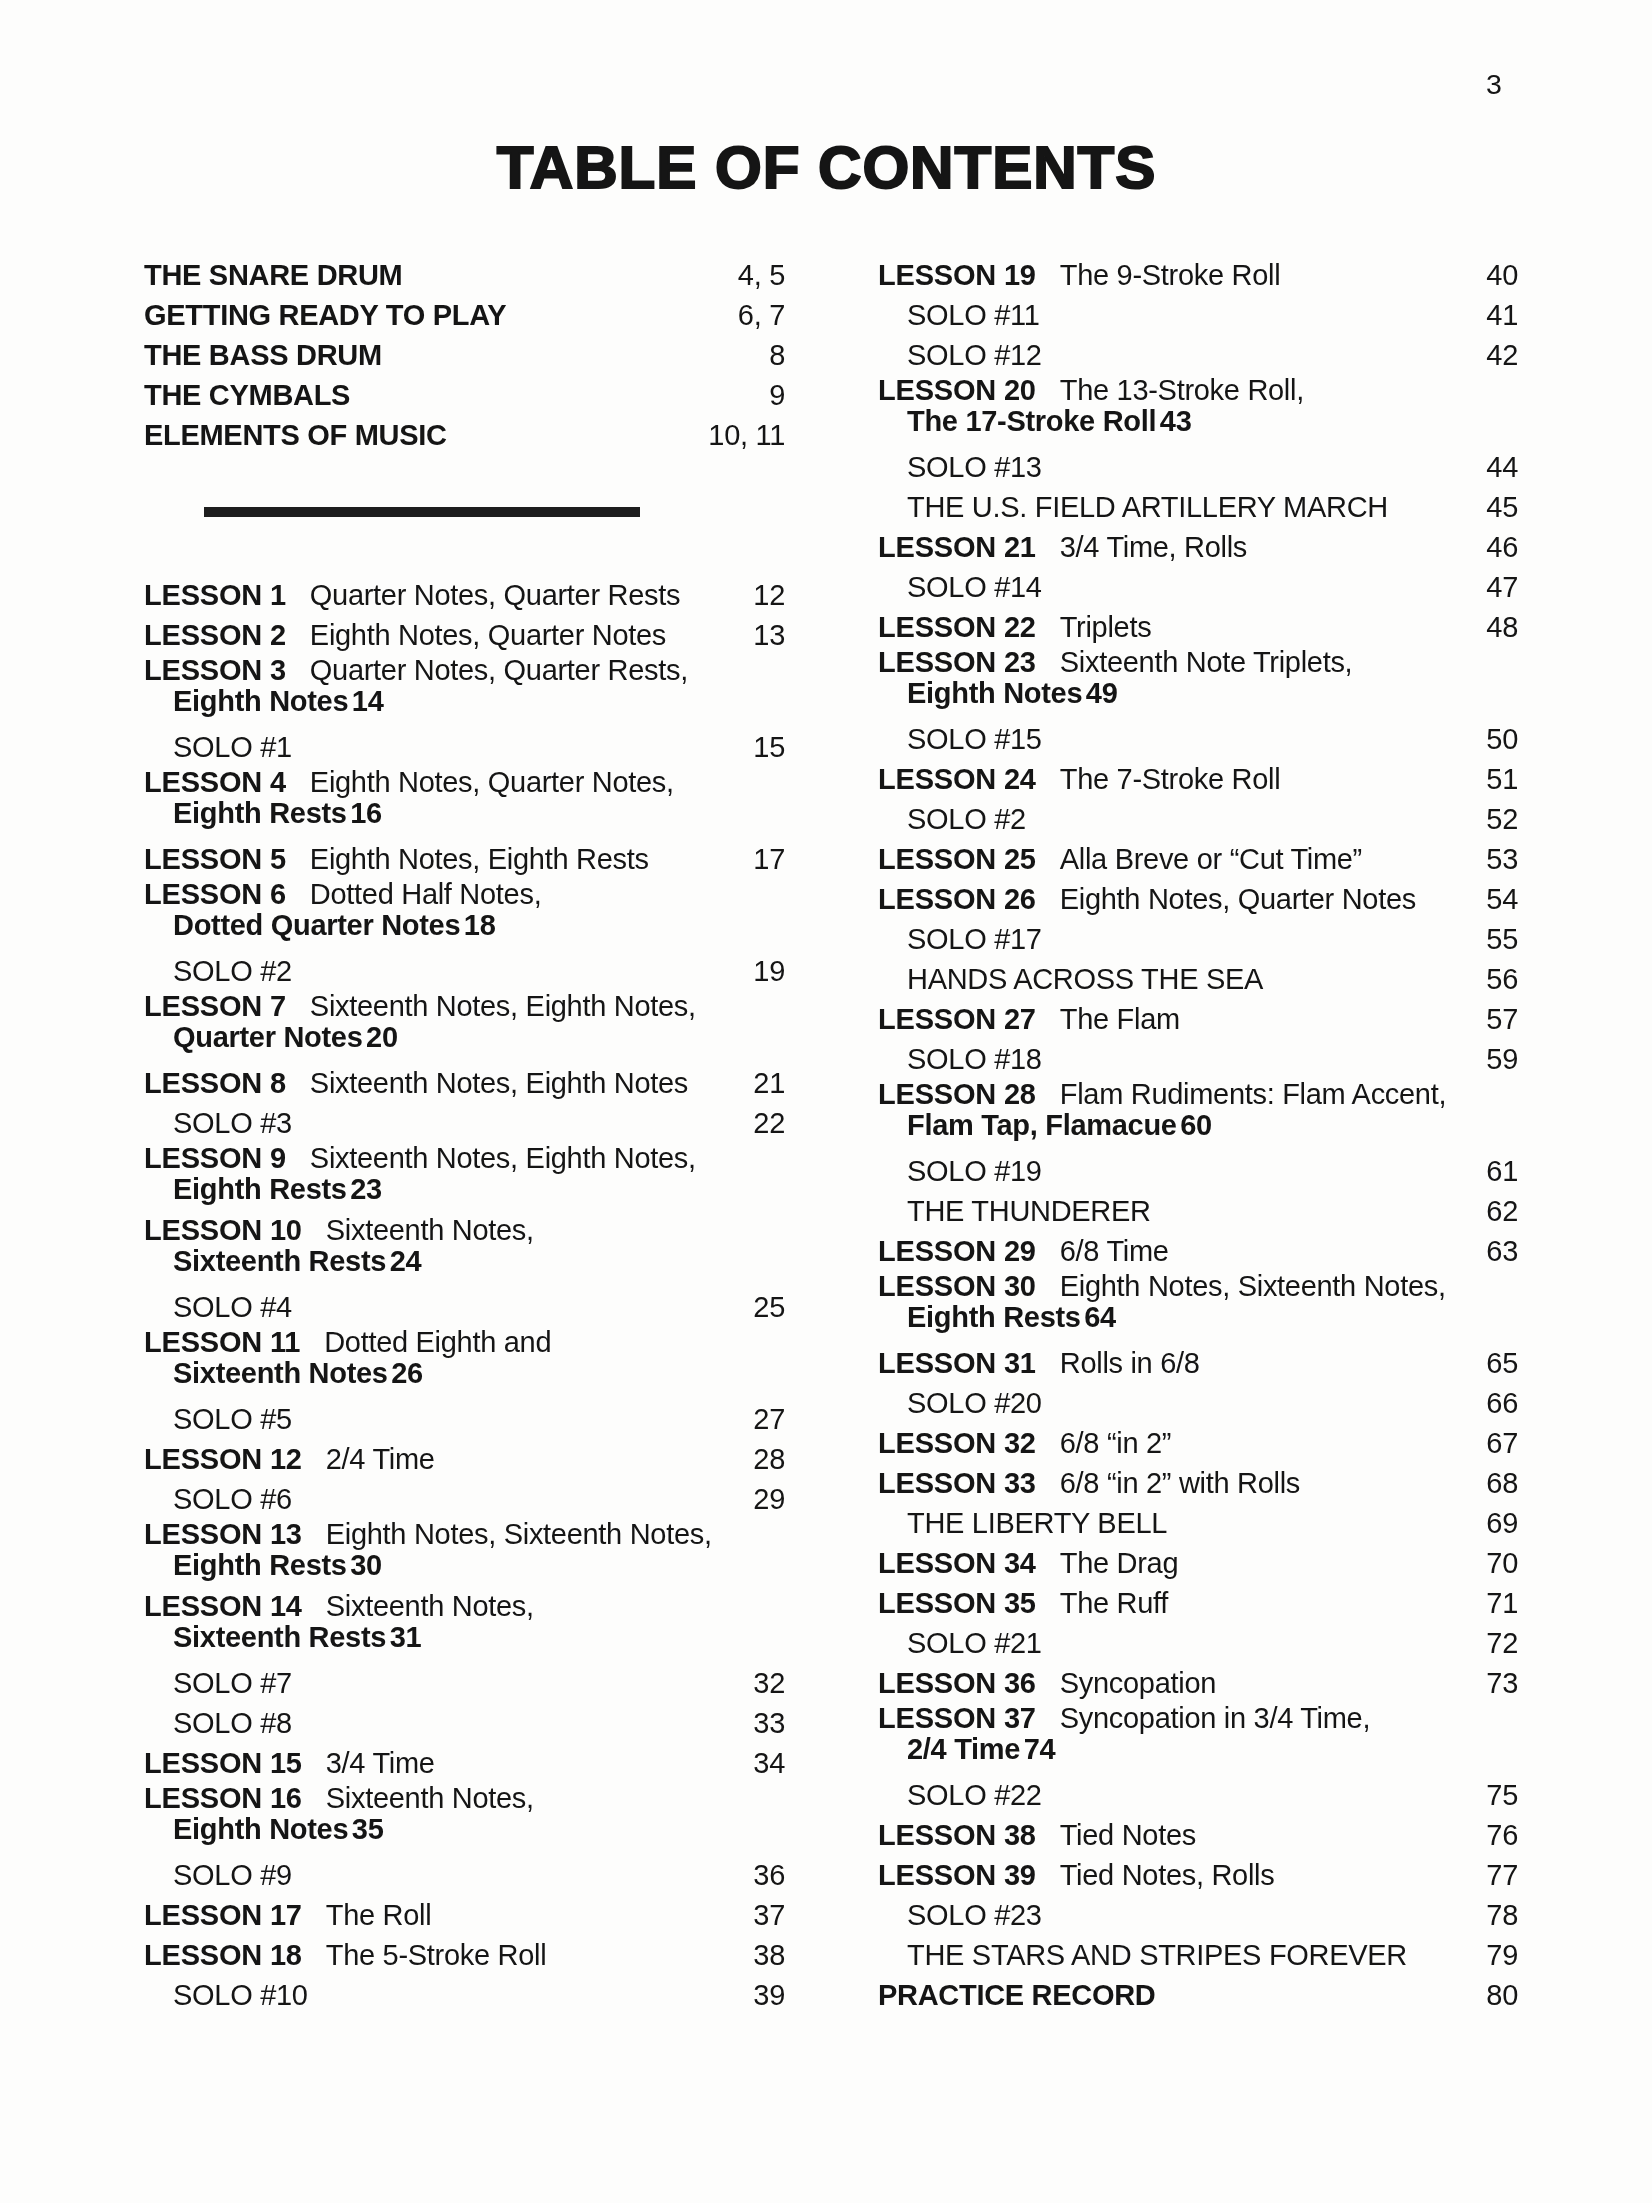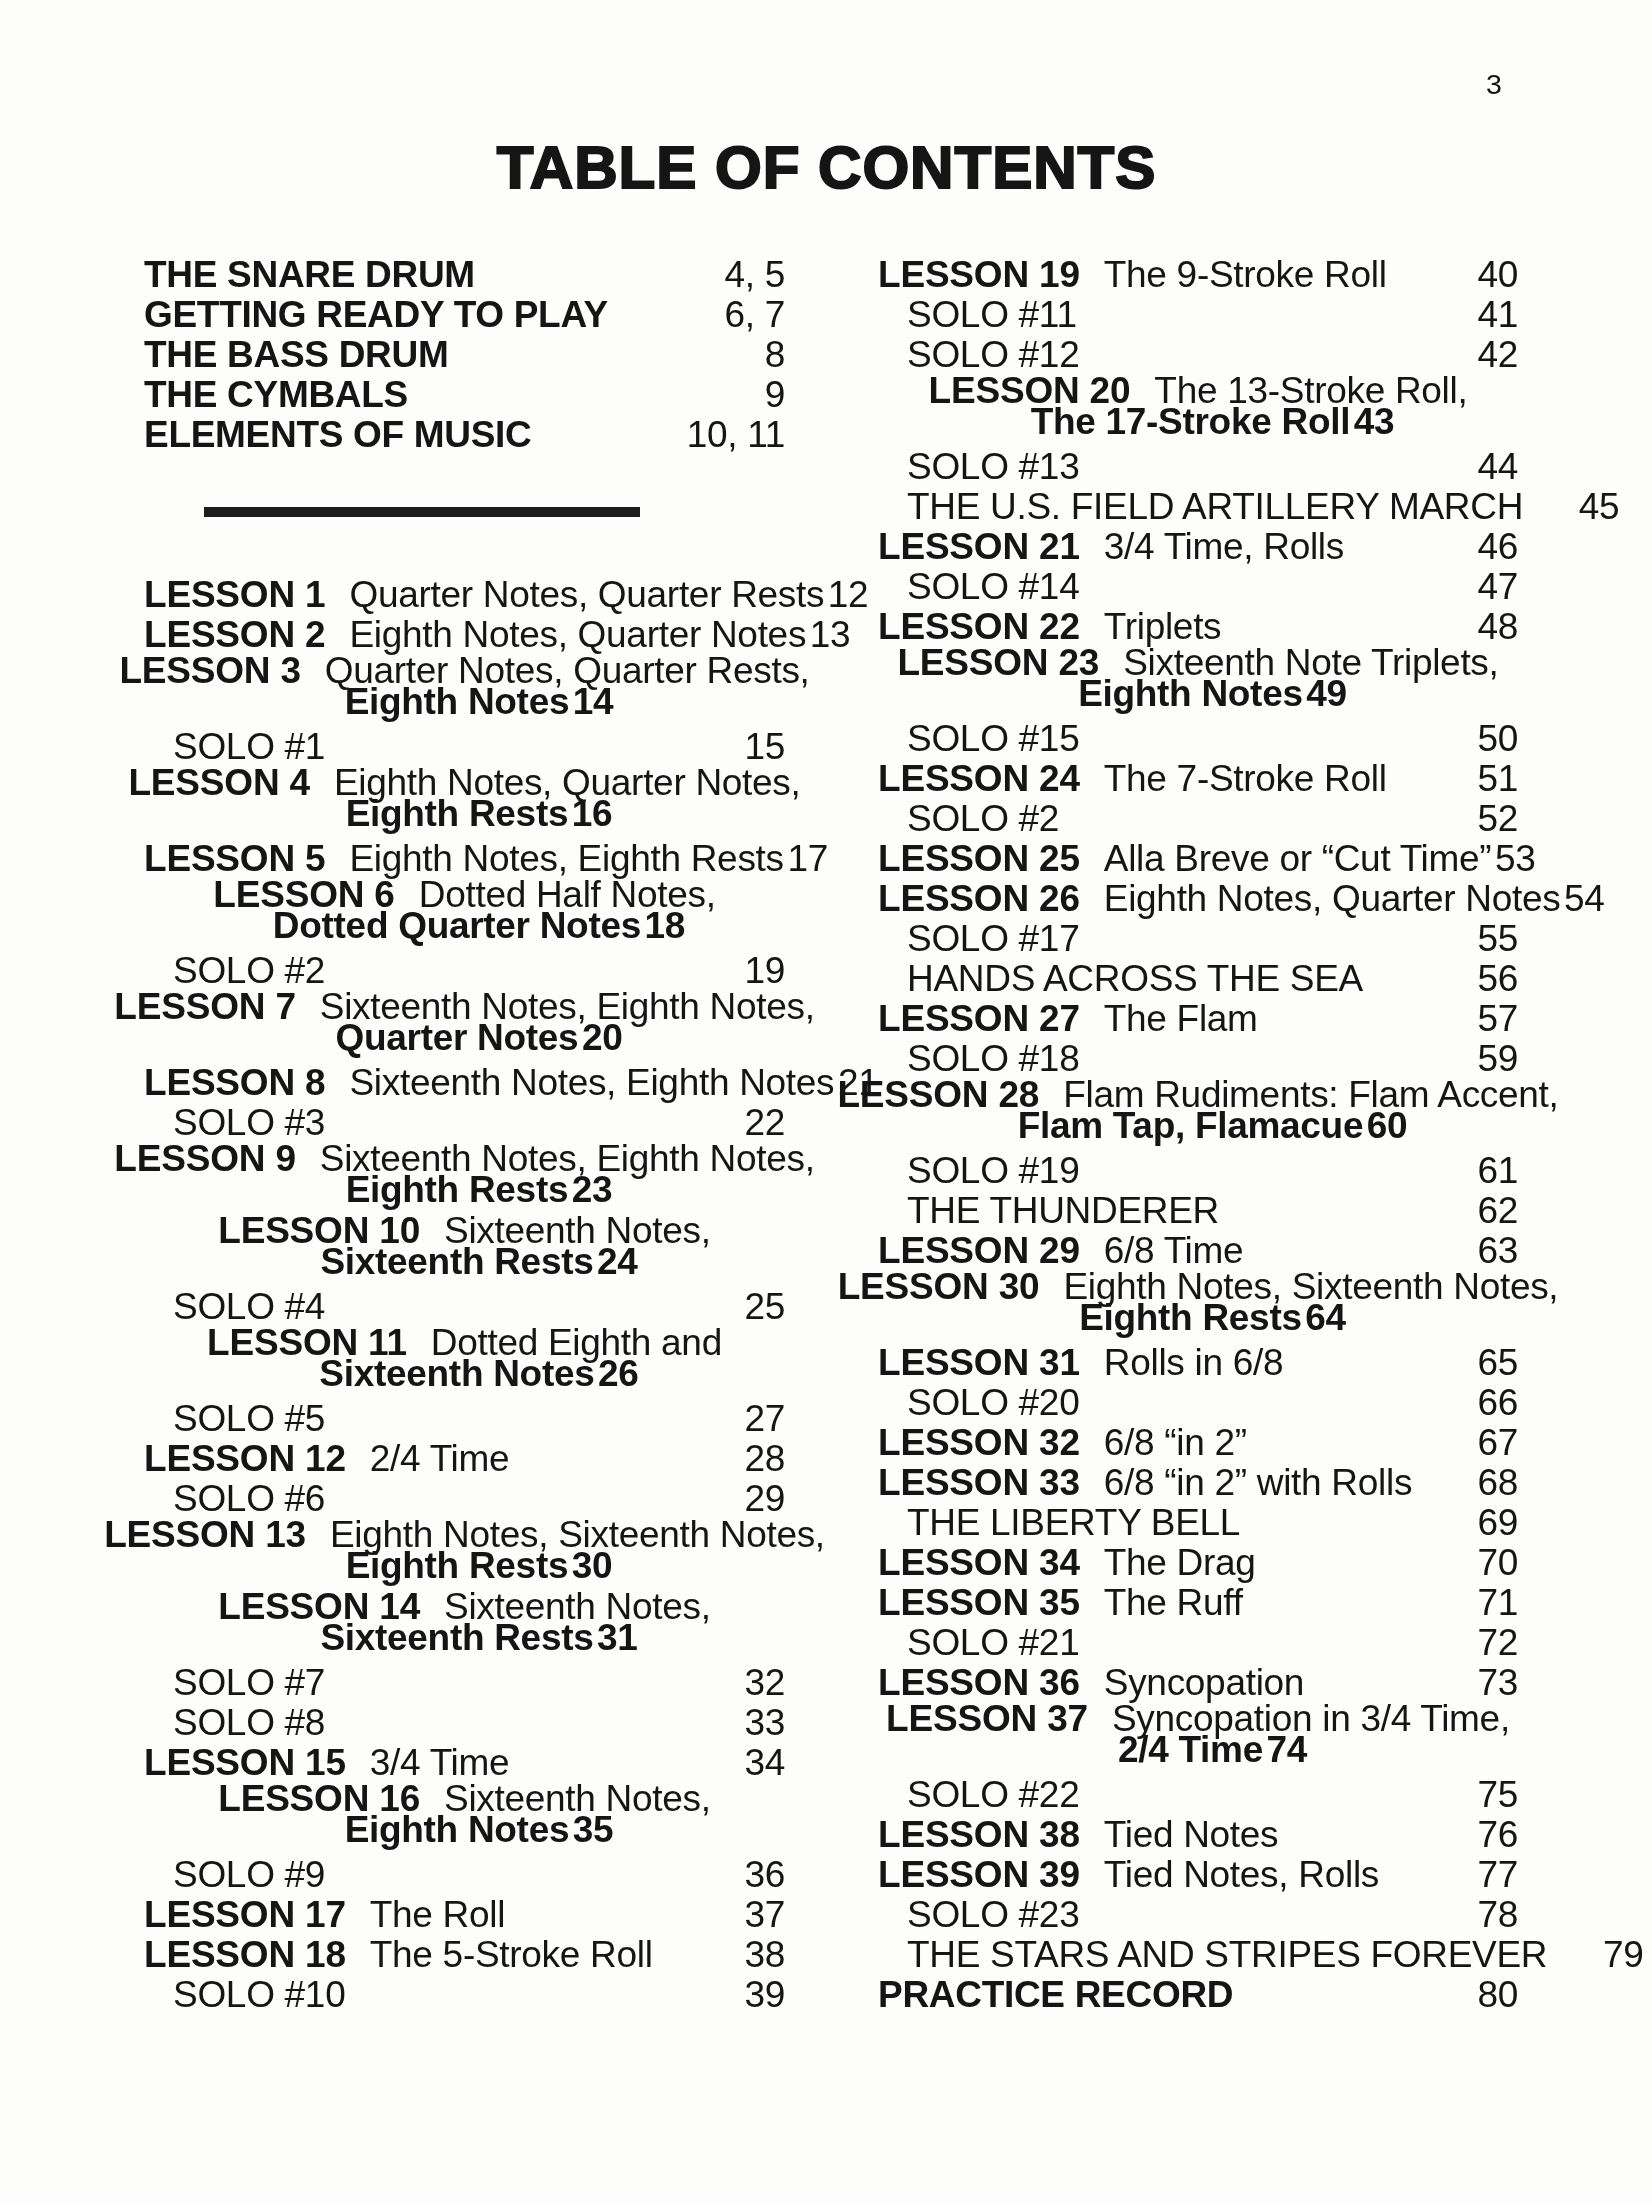--- a/index.html
+++ b/index.html
@@ -6,25 +6,25 @@
   body {
     width:1653px; height:2204px; background:#fdfdfc; position:relative; overflow:hidden;
     font-family: "Liberation Sans", sans-serif; color:#151515;
   }
   .page-number { position:absolute; left:1486px; top:68px; font-size:28.5px; }
   .title {
     position:absolute; left:0; width:1653px; top:134px; text-align:center;
     font-size:59px; font-weight:900; letter-spacing:0.9px;
     transform:scaleX(1.02); -webkit-text-stroke:2px #151515;
   }
-  .col { position:absolute; font-size:37px; }
+  .col { position:absolute; font-size:29px; }
   .col.left { left:144px; width:641px; }
   .col.right { left:878px; width:640px; }
   .row { position:relative; height:40px; line-height:40px; display:flex; align-items:baseline; white-space:nowrap; }
-  .row.two { height:72px; line-height:31px; flex-direction:column; align-items:center; }
+  .row.two { height:72px; line-height:31px; flex-direction:column; align-items:flex-start; }
   .row.two .l1 { display:flex; }
   .row.two .l2 { display:flex; padding-left:29px;font-weight:bold; }
   .row.indent { padding-left:29px;gap:26px; }
   .key { font-weight:bold; letter-spacing:-0.2px; margin-right:24px; }
   .sect { font-weight:bold; letter-spacing:-0.3px; }
   .txt { letter-spacing:-0.3px; }
   .lead { flex:1; overflow:hidden; margin:0 1.8px; position:relative; }
   .lead::after {
     content:". . . . . . . . . . . . . . . . . . . . . . . . . . . . . . . . . . . . . . . . . . . . . . . . . . . . . . . . . . . . . . . . . . . . . . . . . . . . . . .";
     position:absolute; right:0; white-space:nowrap; letter-spacing:1.5px;

